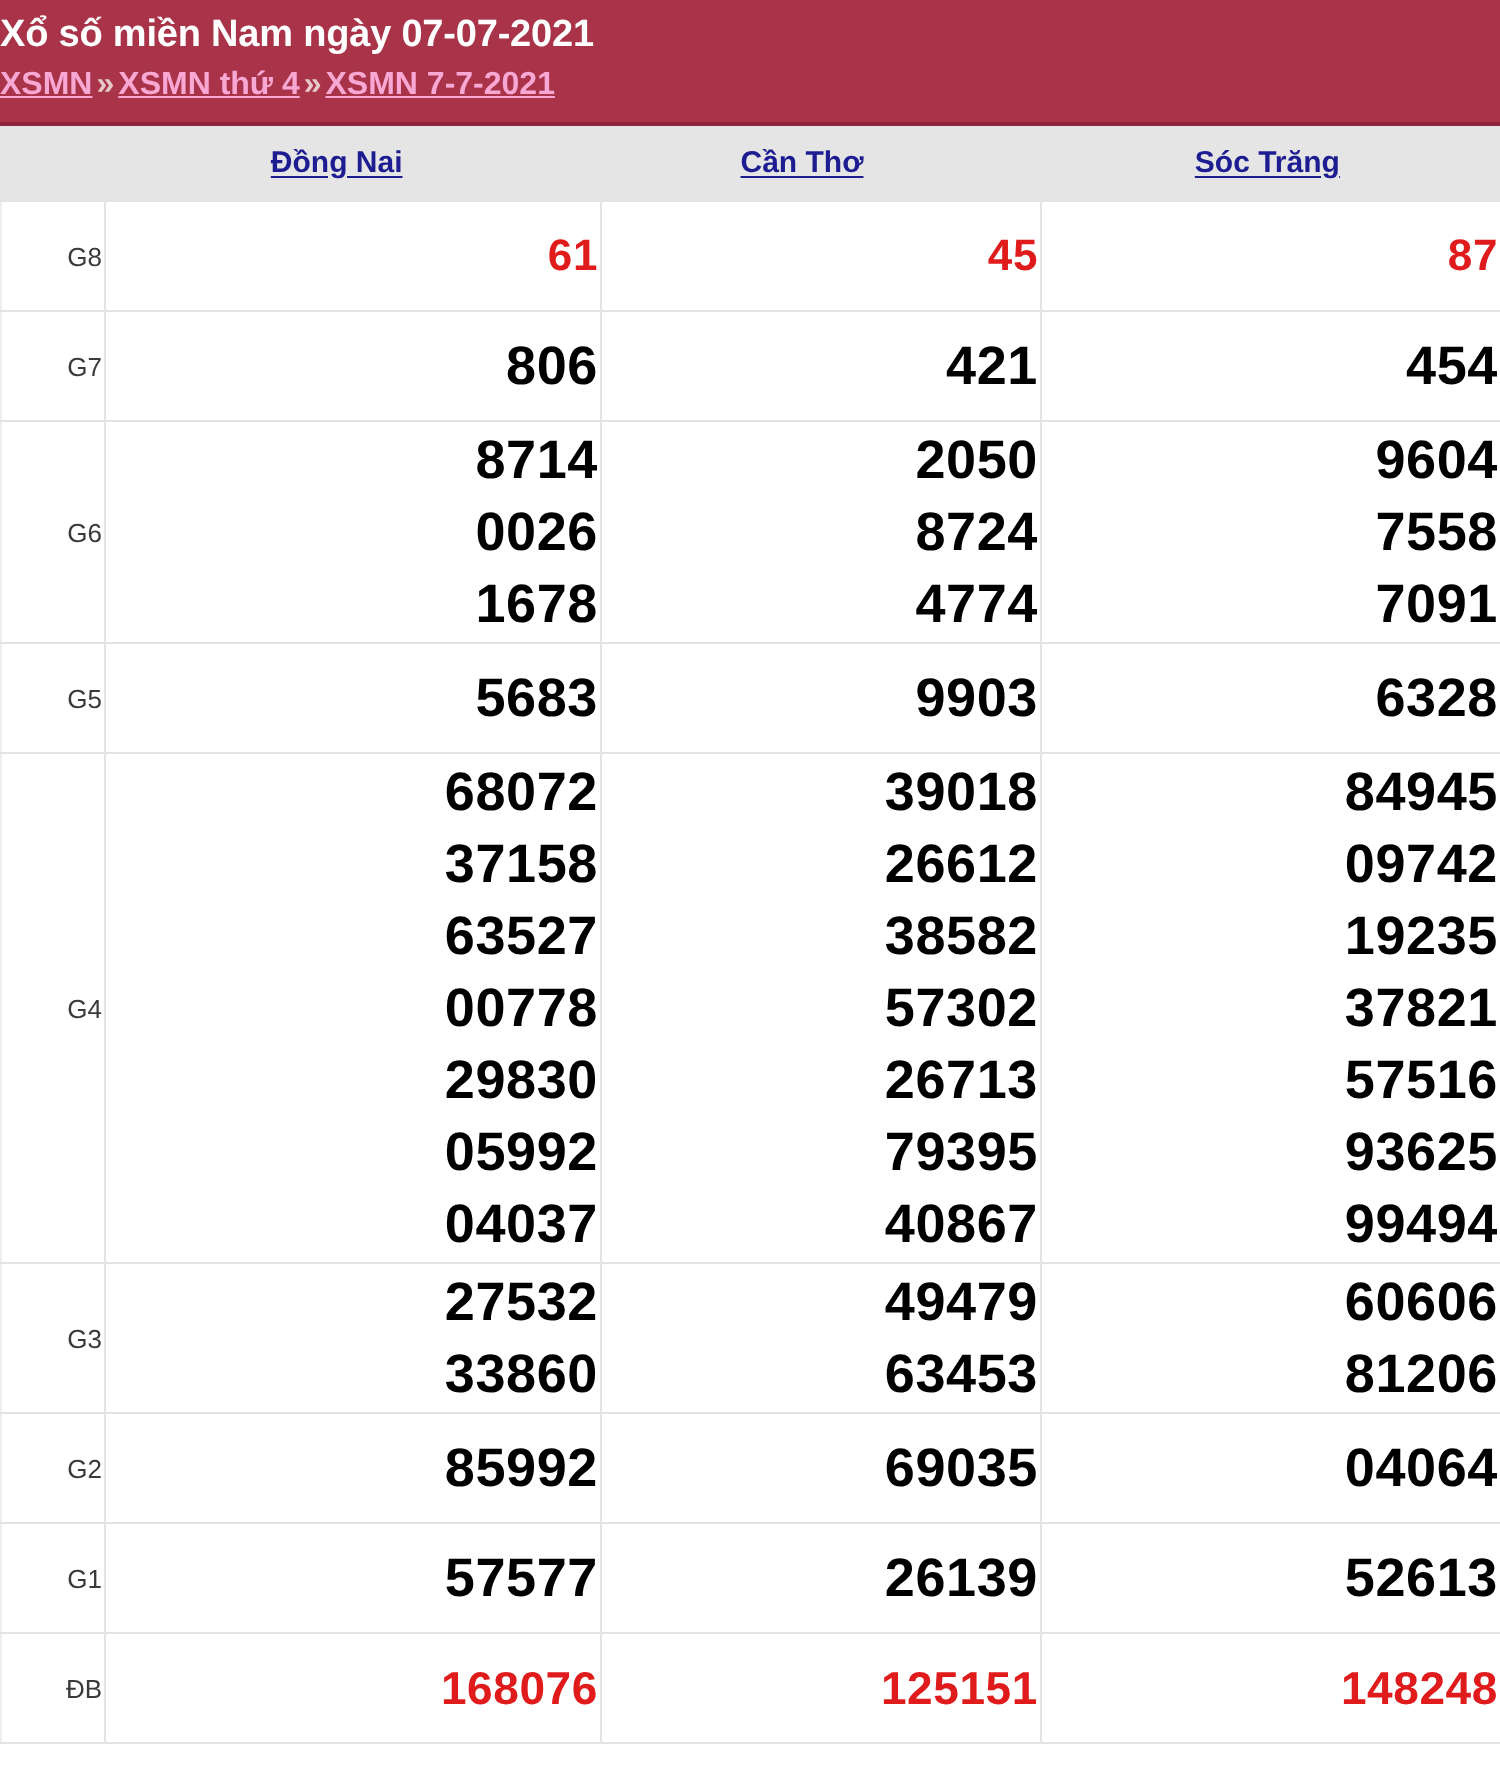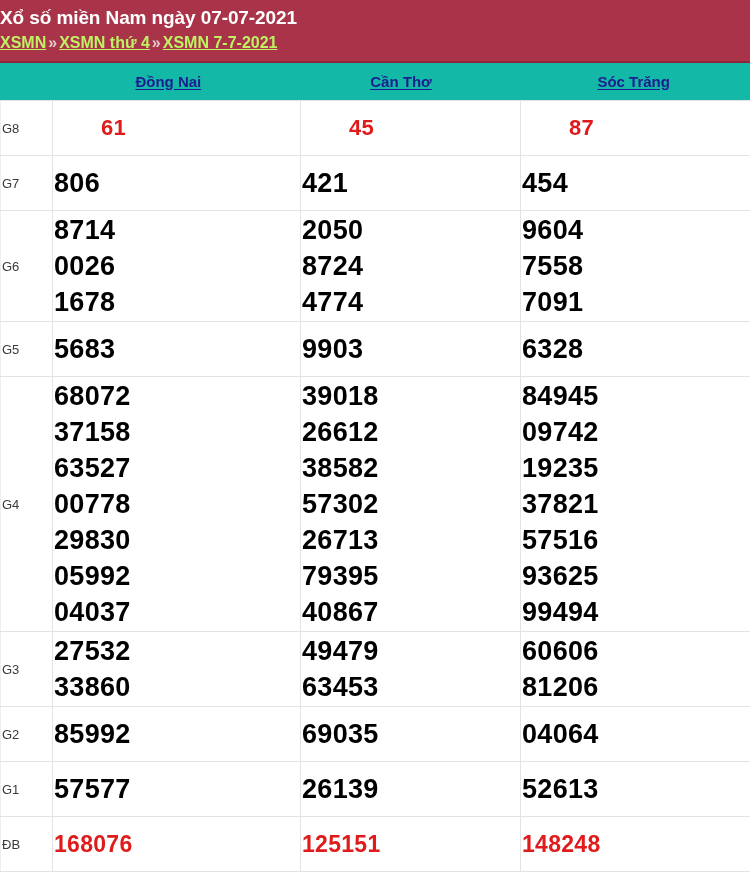--- a/index.html
+++ b/index.html
@@ -31,37 +31,37 @@
     line-height: 26px;
     letter-spacing: -0.1px;
   }
   .breadcrumb {
     line-height: 24px;
     font-size: 16px;
     font-weight: bold;
     white-space: nowrap;
   }
   .breadcrumb a {
-    color: #bef264;
+    color: #f9a8d4;
     text-decoration: underline;
     text-underline-offset: 1px;
     cursor: pointer;
   }
   .breadcrumb .sep {
     color: #e6c9c9;
     font-weight: bold;
     padding: 0 2px;
   }
 
   
   .prov-header {
     display: flex;
     height: 37px;
     align-items: center;
-    background: #14b8a6;
+    background: #e5e5e5;
   }
   .prov-header .label-cell {
     width: 52px;
     flex: none;
   }
   .prov-header .prov-cell {
     flex: 1 1 0;
     text-align: center;
   }
   .prov-header .prov-cell a {
@@ -74,21 +74,21 @@
   }
 
   
   table.results {
     width: 750px;
     border-collapse: collapse;
     table-layout: fixed;
   }
   table.results td {
     border: 1px solid #e3e3e3;
-    text-align: left;
+    text-align: right;
     vertical-align: middle;
     background: #ffffff;
   }
   table.results td.glabel {
     width: 52px;
     font-size: 13px;
     color: #3a3a3a;
     font-weight: normal;
     border-left: 1px solid #eeeeee;
   }

